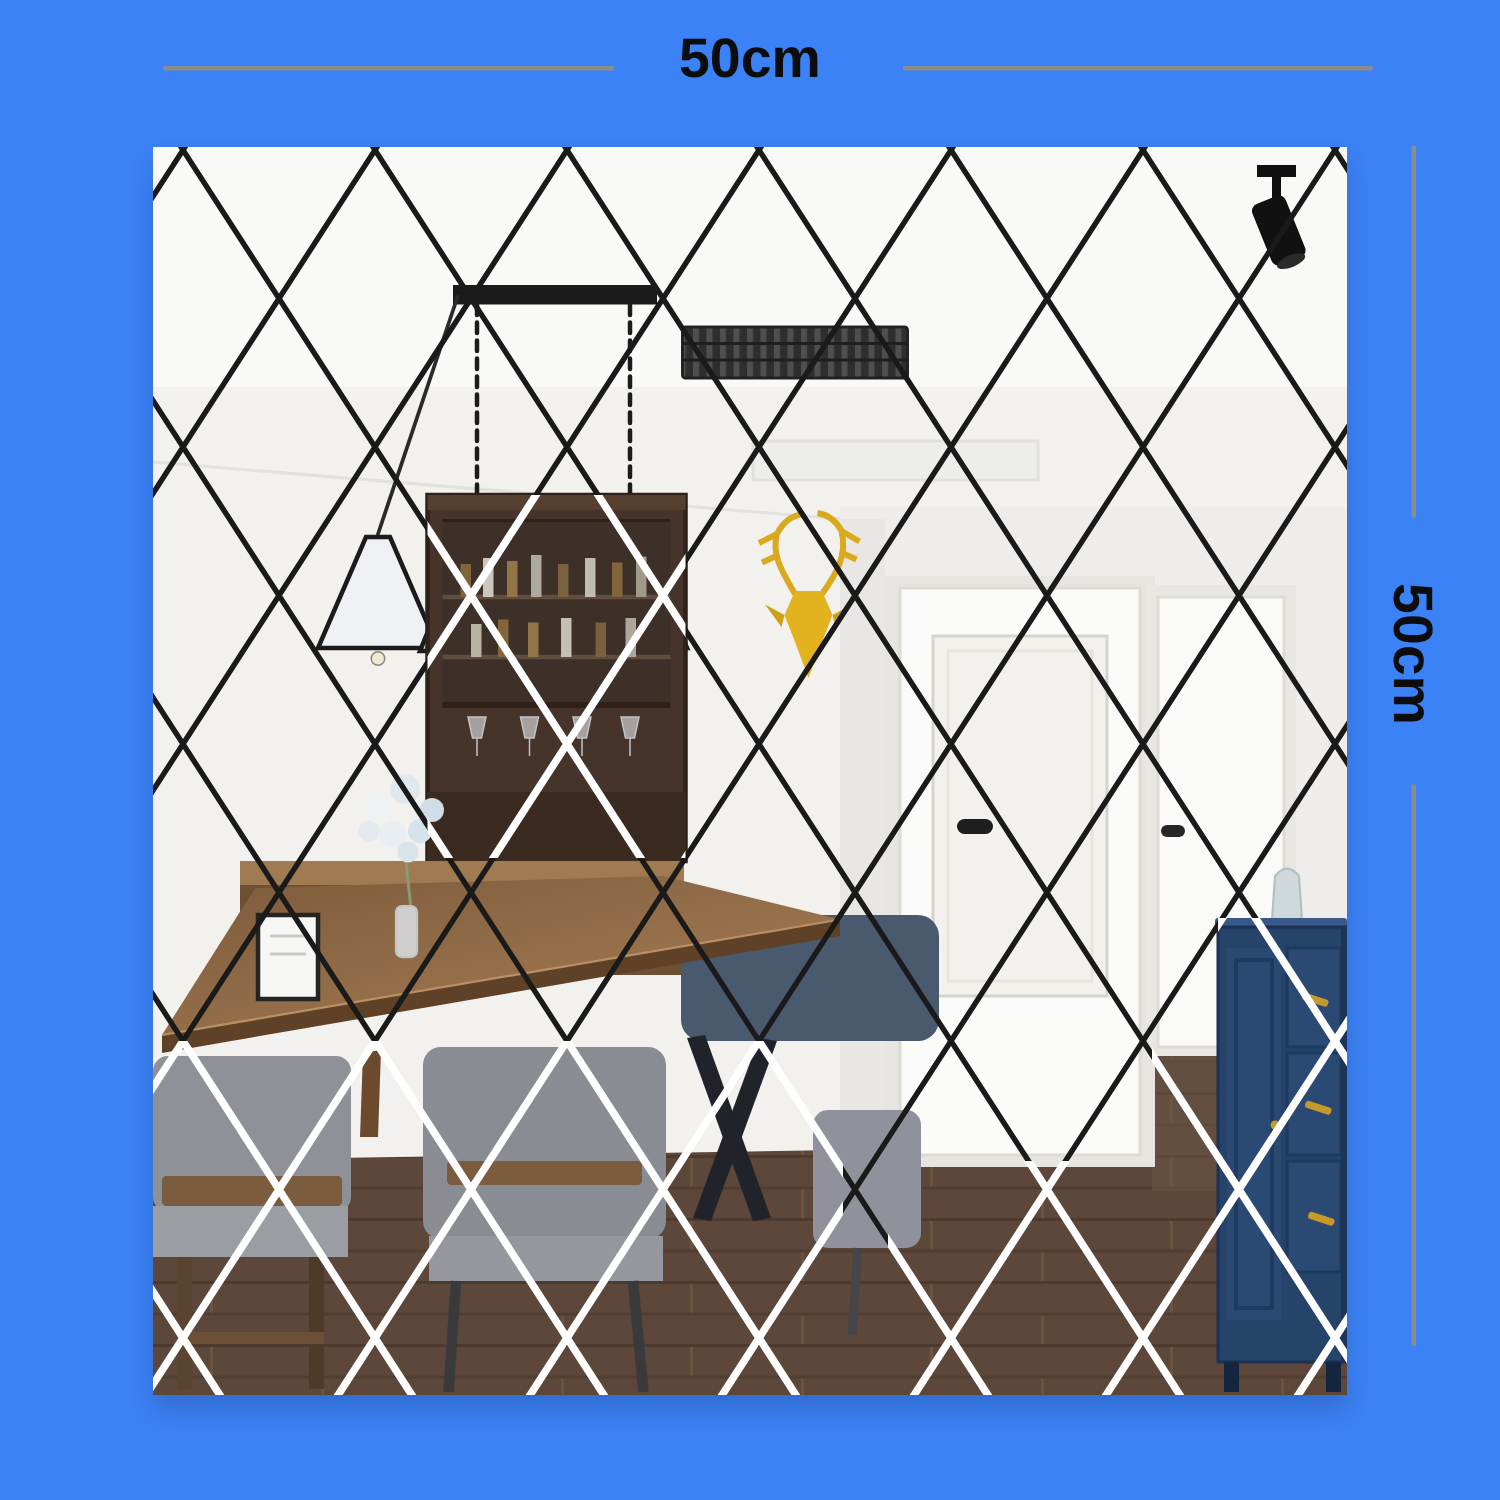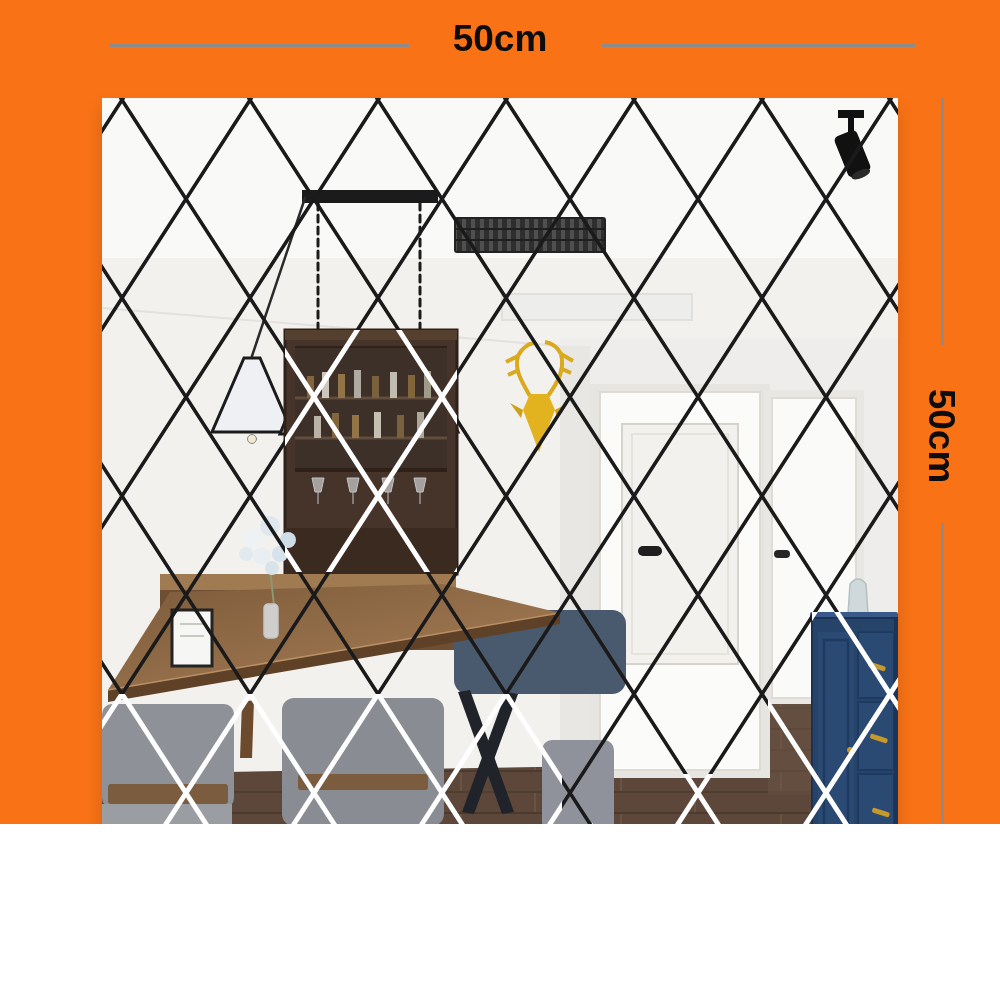--- a/index.html
+++ b/index.html
@@ -1,16 +1,16 @@
 <!DOCTYPE html>
 <html><head>
 <meta charset="utf-8">
 <style>
   html,body{margin:0;padding:0;background:#ffffff;}
-  .stage{position:relative;width:1000px;height:824px;background:#f97316;
+  .stage{position:relative;width:1000px;height:1000px;background:#3b82f6;
          font-family:"Liberation Sans","DejaVu Sans",sans-serif;overflow:hidden;}
   .dim-line{position:absolute;background:#8c8c8c;}
   .dim-label{position:absolute;font-weight:700;font-size:37px;color:#0d0d0d;
              letter-spacing:0px;white-space:nowrap;}
   #dim-top-label{left:432px;top:18px;width:136px;text-align:center;}
   #dim-right-label{left:941px;top:436px;transform:translate(-50%,-50%) rotate(90deg);}
   #photo{position:absolute;left:102px;top:98px;width:796px;height:832px;
          box-shadow:0 10px 16px rgba(0,0,0,0.16);background:#f6f5f3;}
   #photo svg{display:block;}
 </style>

